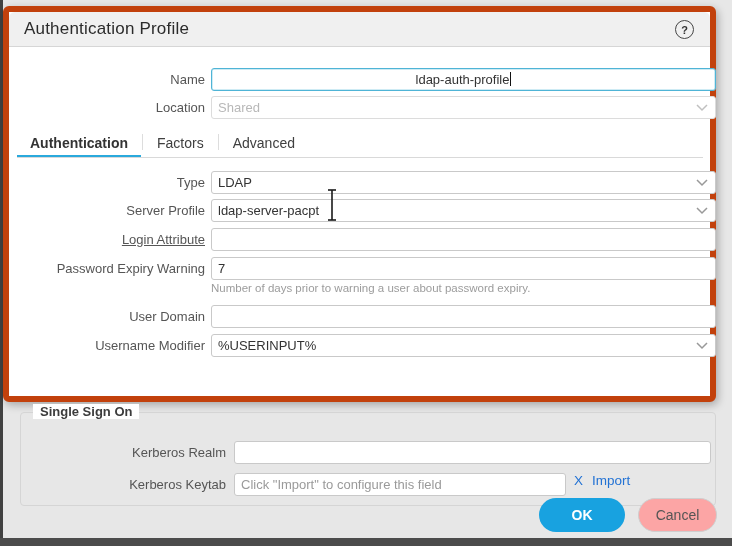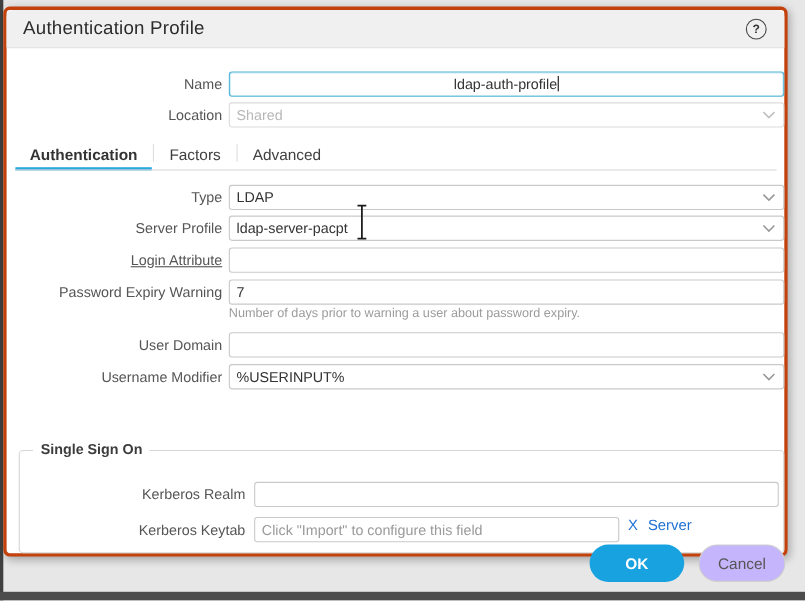--- a/index.html
+++ b/index.html
@@ -5,22 +5,22 @@
   html,body{margin:0;padding:0;}
   body{
     width:732px;height:546px;position:relative;overflow:hidden;
     background:#e7e7e7;
     font-family:"Liberation Sans","DejaVu Sans",sans-serif;
   }
   .edge-left{position:absolute;left:0;top:0;width:3px;height:546px;background:#414141;}
   .edge-bottom{position:absolute;left:0;bottom:0;width:732px;height:8px;background:#4c4c4c;}
 
   .dialog{
-    position:absolute;left:3px;top:6px;width:713px;height:500px;
-    background:#ffffff;border:3px solid #c2410c;border-radius:6px;
+    position:absolute;left:3px;top:6px;width:713px;height:396px;
+    background:#ffffff;border:6px solid #c2410c;border-radius:6px;
     box-shadow:2px 3px 8px rgba(0,0,0,0.28);
     box-sizing:border-box;
   }
   .titlebar{
     position:absolute;left:0;top:0;right:0;height:34px;
     background:#f0f0f0;border-bottom:1px solid #d6d6d6;
     border-radius:6px 6px 0 0;
     display:flex;align-items:center;
   }
   .title{font-size:17px;color:#2b2b2b;font-weight:500;padding-left:15px;letter-spacing:.2px;}
@@ -79,21 +79,21 @@
   }
   .keytab-actions .x{font-weight:500;cursor:pointer;}
   .keytab-actions .imp{cursor:pointer;}
 
   .btn{
     position:absolute;top:486px;height:34px;border-radius:17px;
     display:flex;align-items:center;justify-content:center;
     font-size:14px;cursor:pointer;box-sizing:border-box;
   }
   .btn-ok{left:530px;width:86px;background:#18a2e0;color:#fff;font-weight:bold;border:none;}
-  .btn-cancel{left:629px;width:79px;background:#c4b5fd;color:#555;border:1px solid #cfcfcf;}
+  .btn-cancel{left:629px;width:79px;background:#fca5a5;color:#555;border:1px solid #cfcfcf;}
 
   .ibeam{position:absolute;left:316px;top:176px;pointer-events:none;}
 </style>
 </head>
 <body>
 
 <div class="edge-left"></div>
 <div class="edge-bottom"></div>
 
 <div class="dialog">
@@ -172,21 +172,21 @@
     <div class="fieldwrap" style="left:213px;top:28px;width:477px;">
       <input class="inp" value="" style="">
     </div>
 
     <div class="row-label" style="top:60px;">Kerberos Keytab</div>
     <div class="fieldwrap" style="left:213px;top:60px;width:332px;">
       <input class="inp" placeholder="Click &quot;Import&quot; to configure this field" style="">
     </div>
     <div class="keytab-actions">
       <span class="x">X</span>
-      <span class="imp">Server</span>
+      <span class="imp">Import</span>
     </div>
   </div>
 
   <div class="btn btn-ok">OK</div>
   <div class="btn btn-cancel">Cancel</div>
 
   <svg class="ibeam" width="14" height="34" viewBox="0 0 14 34">
     <g stroke="#1a1a1a" stroke-width="1.6" fill="none">
       <path d="M3 2 H11"></path>
       <path d="M7 2 V32"></path>

